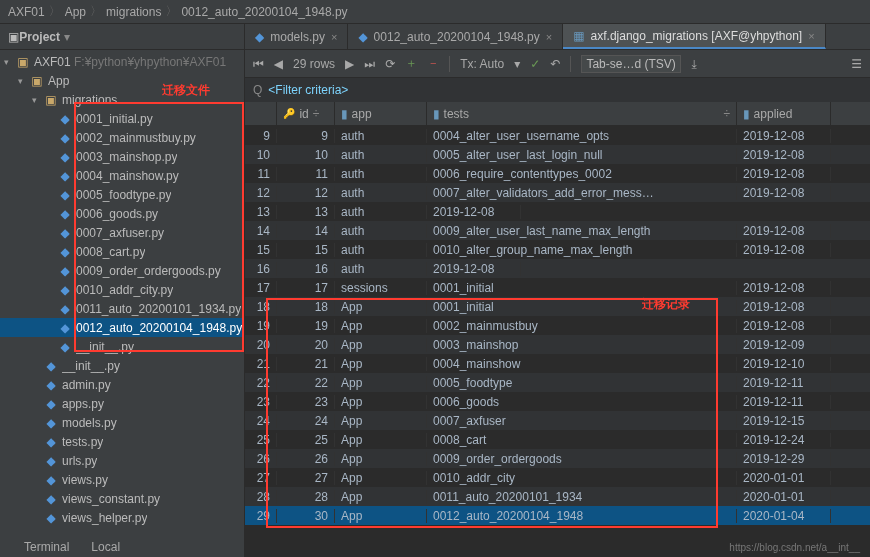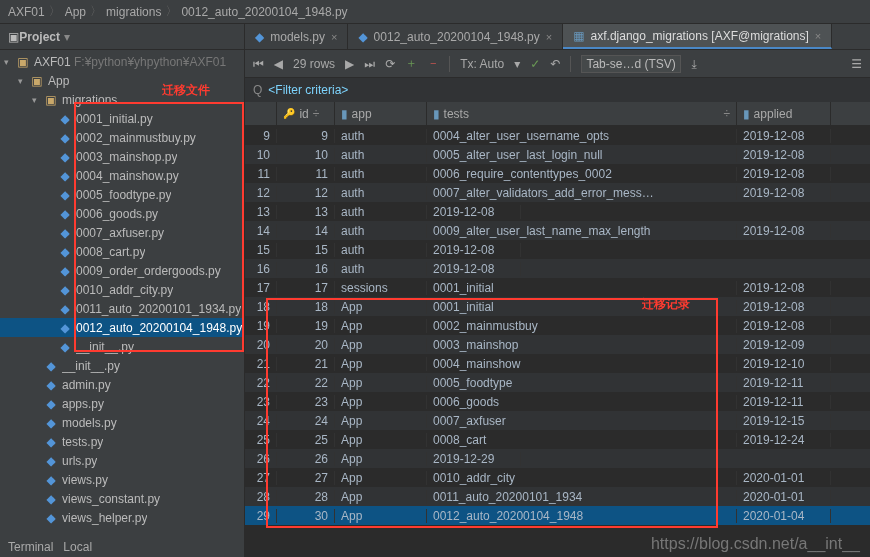--- a/index.html
+++ b/index.html
@@ -39,22 +39,22 @@
 .grid-row:nth-child(odd) { background: #2b2b2b; }
 .grid-row:nth-child(even) { background: #313335; }
 .grid-row.selected { background: #0d5384; }
 .grid-row .cell { padding: 0 6px; border-right: 1px solid #323232; color: #a9b7c6; overflow: hidden; white-space: nowrap; text-overflow: ellipsis; }
 .col-gutter { width: 32px; text-align: right; color: #606366; }
 .col-id { width: 58px; text-align: right; color: #6897bb; }
 .col-app { width: 92px; }
 .col-name { width: 310px; }
 .col-applied { width: 94px; }
 .key-icon { color: #c9a86a; font-size: 10px; }
-.watermark { position: absolute; bottom: 4px; right: 10px; color: #777; font-size: 16px; pointer-events: none; }
-.bottom-tabs { position: absolute; bottom: 0; left: 0; height: 20px; display: flex; align-items: center; gap: 10px; padding: 0 8px; background: #3c3f41; color: #a9a9a9; }
+.watermark { position: absolute; bottom: 4px; right: 10px; color: #777; font-size: 10px; pointer-events: none; }
+.bottom-tabs { position: absolute; bottom: 0; left: 0; height: 20px; display: flex; align-items: center; gap: 22px; padding: 0 24px; background: #3c3f41; color: #a9a9a9; }
 </style>
 </head>
 <body>
 
 <div class="top-bar">
   <div class="breadcrumb">
     <span>AXF01</span>
       <span class="sep">〉</span>
     <span>App</span>
       <span class="sep">〉</span>
@@ -207,21 +207,21 @@
           <span>models.py</span>
           <span class="close">×</span>
         </div>
         <div class="tab">
           <span style="color:#5395d8">◆</span>
           <span>0012_auto_20200104_1948.py</span>
           <span class="close">×</span>
         </div>
         <div class="tab active">
           <span style="color:#6897bb">▦</span>
-          <span>axf.django_migrations [AXF@migrations]</span>
+          <span>axf.django_migrations [AXF@yhpython]</span>
           <span class="close">×</span>
         </div>
       </div>
     <div class="toolbar">
       <span>⏮</span>
       <span>◀</span>
       <span>29 rows</span>
       <span>▶</span>
       <span>⏭</span>
       <span>⟳</span>
@@ -303,20 +303,21 @@
             <div class="cell col-gutter">14</div>
             <div class="cell col-id">14</div>
             <div class="cell col-app">auth</div>
             <div class="cell col-name">0009_alter_user_last_name_max_length</div>
             <div class="cell col-applied">2019-12-08</div>
           </div>
           <div class="grid-row">
             <div class="cell col-gutter">15</div>
             <div class="cell col-id">15</div>
             <div class="cell col-app">auth</div>
+            <div class="cell col-name">0010_alter_group_name_max_length</div>
             <div class="cell col-applied">2019-12-08</div>
           </div>
           <div class="grid-row">
             <div class="cell col-gutter">16</div>
             <div class="cell col-id">16</div>
             <div class="cell col-app">auth</div>
             <div class="cell col-applied">2019-12-08</div>
           </div>
           <div class="grid-row">
             <div class="cell col-gutter">17</div>
@@ -378,20 +379,21 @@
             <div class="cell col-gutter">25</div>
             <div class="cell col-id">25</div>
             <div class="cell col-app">App</div>
             <div class="cell col-name">0008_cart</div>
             <div class="cell col-applied">2019-12-24</div>
           </div>
           <div class="grid-row">
             <div class="cell col-gutter">26</div>
             <div class="cell col-id">26</div>
             <div class="cell col-app">App</div>
+            <div class="cell col-name">0009_order_ordergoods</div>
             <div class="cell col-applied">2019-12-29</div>
           </div>
           <div class="grid-row">
             <div class="cell col-gutter">27</div>
             <div class="cell col-id">27</div>
             <div class="cell col-app">App</div>
             <div class="cell col-name">0010_addr_city</div>
             <div class="cell col-applied">2020-01-01</div>
           </div>
           <div class="grid-row">

